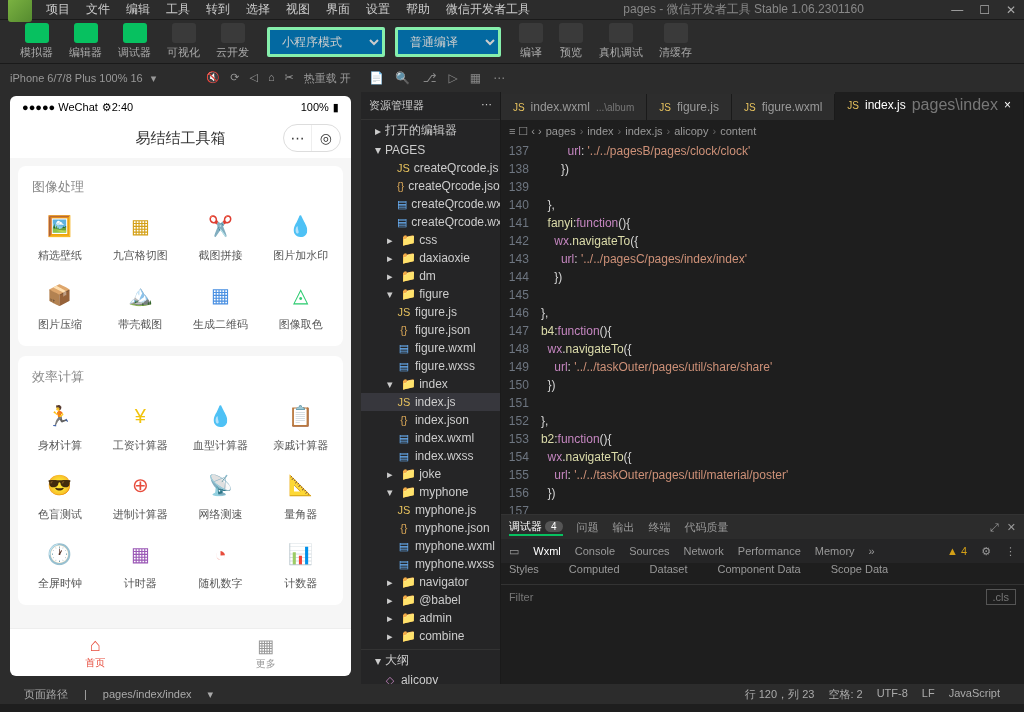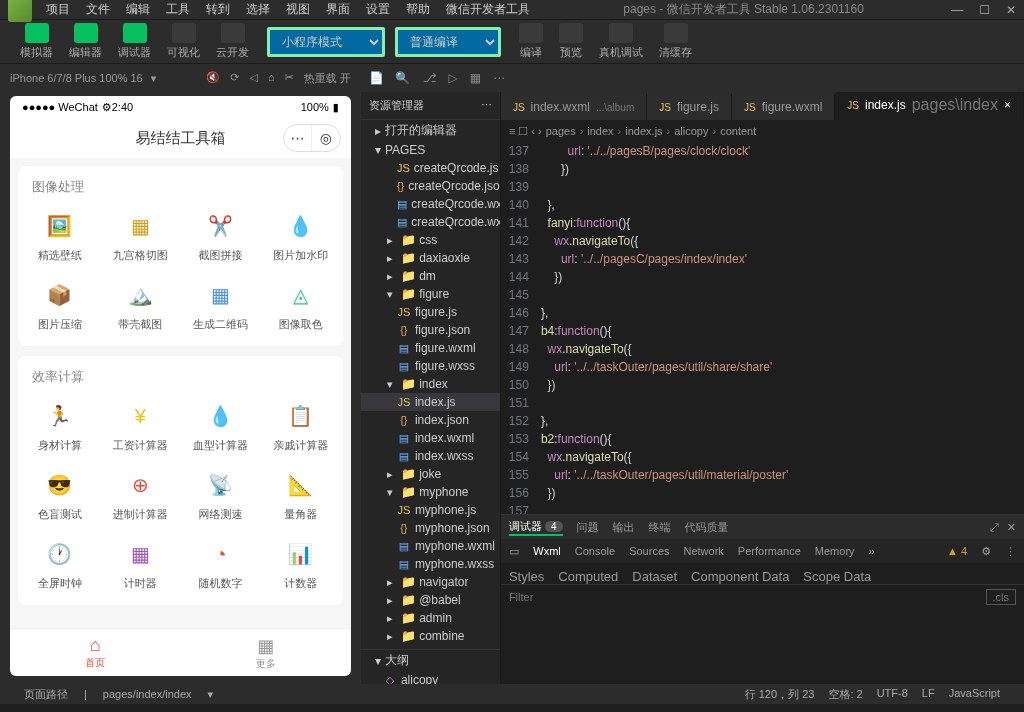--- a/index.html
+++ b/index.html
@@ -65,21 +65,21 @@
 .ctxt{white-space:pre;color:#d4d4d4}
 .kw{color:#c586c0}.fn{color:#dcdcaa}.str{color:#ce9178}
 .debug{height:170px;background:#1e1e1e;border-top:1px solid #333;display:flex;flex-direction:column}
 .dbgtabs{height:24px;background:#2c2c2c;display:flex;align-items:center;padding:0 8px;gap:14px;color:#999;font-size:11px}
 .dbgtabs .act{color:#fff;border-bottom:2px solid #07c160}
 .dbgtabs .r{margin-left:auto;display:flex;gap:8px;align-items:center}
 .dbgtabs .badge{background:#555;border-radius:8px;padding:0 6px;font-size:10px}
 .dbgsub{height:24px;background:#252526;display:flex;align-items:center;padding:0 8px;gap:14px;color:#999;font-size:11px}
 .dbgsub .act{color:#fff}
 .dbgsub .warn{color:#d4a017;margin-left:auto}
-.dbgstyles{height:22px;display:flex;align-items:flex-end;padding:0 8px;gap:14px;color:#999;font-size:13px;border-bottom:1px solid #333}
+.dbgstyles{height:22px;display:flex;align-items:flex-start;padding:0 8px;gap:30px;color:#999;font-size:11px;border-bottom:1px solid #333}
 .dbgfilter{display:flex;align-items:center;padding:4px 8px;color:#777;font-size:11px;justify-content:space-between}
 .statusbar{height:20px;background:#2c2c2c;display:flex;align-items:center;padding:0 24px;font-size:11px;color:#aaa;gap:16px}
 .statusbar .r{margin-left:auto;display:flex;gap:14px}
 .logo{width:24px;height:24px;background:linear-gradient(135deg,#7cb342,#558b2f);border-radius:3px;margin-right:8px}
 </style>
 </head>
 <body>
 
 <div class="titlebar">
   <div class="logo"></div>

